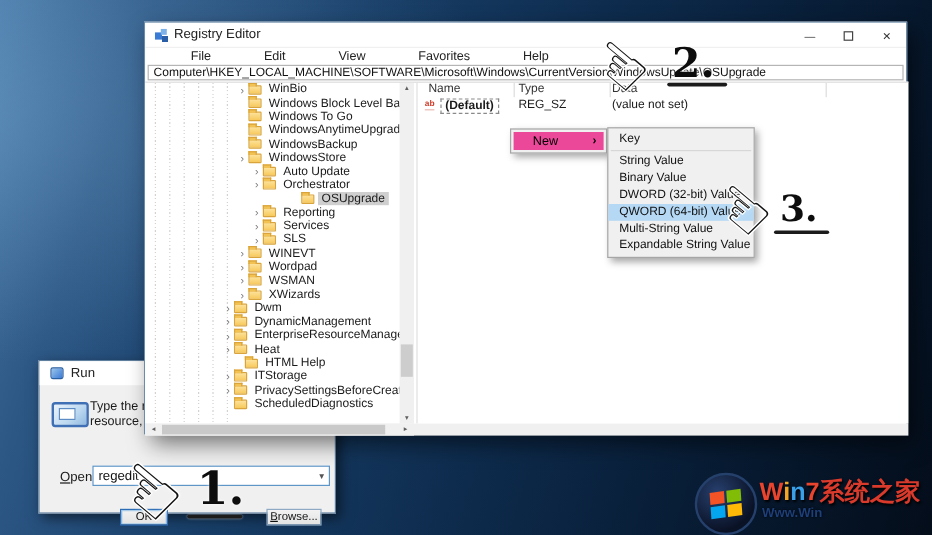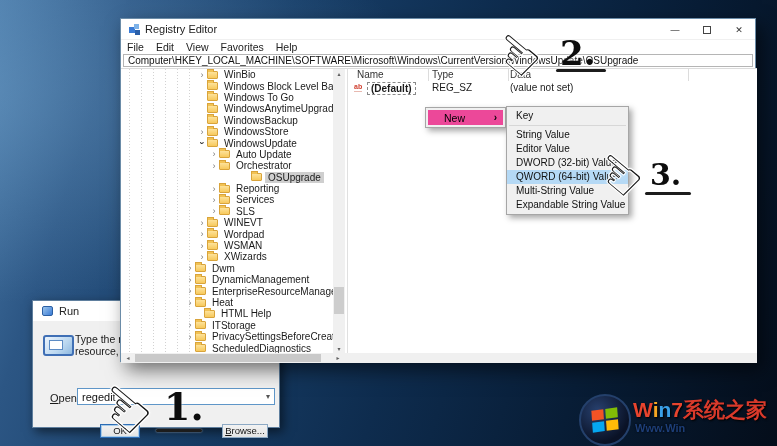--- a/index.html
+++ b/index.html
@@ -48,21 +48,21 @@
   .titlebar { position:absolute; left:0; top:0; width:100%; height:21px; background:#fff;
     display:flex; align-items:center; border-bottom:1px solid #f0f0f0; }
   .titlebar-icon { margin-left:8px; margin-right:5px; display:inline-flex; }
   .title-text { font-size:11px; color:#222; }
   .win-controls { position:absolute; right:0; top:0; height:21px; display:flex; }
   .wc { width:32px; height:21px; display:flex; align-items:center; justify-content:center;
     font-size:9px; color:#333; }
   .maxbox { width:8px; height:8px; border:1px solid #444; }
   .menubar { position:absolute; left:0; top:21px; width:100%; height:14px; background:#fff;
     display:flex; align-items:center; }
-  .mitem { font-size:10.5px; color:#222; padding:0 6px; }
+  .mitem { font-size:10.5px; color:#222; padding:0 6px;margin-left:32px; }
   .addrbar { position:absolute; left:0; top:35px; width:100%; height:14px; background:#fff; }
   .addrbox { position:absolute; left:2px; right:2px; top:0; height:13px; border:1px solid #b5b5b5;
     background:#fff; font-size:10px; color:#111; line-height:11px; padding-left:4px;
     white-space:nowrap; overflow:hidden; }
   .mainarea { position:absolute; left:0; top:49px; width:636px; height:285px; background:#fff;
     border-top:1px solid #dcdcdc; overflow:hidden; }
 
   
   .treepane { position:absolute; left:0; top:0; width:212px; height:285px; overflow:hidden; background:#fff;
     background-image:
@@ -241,25 +241,20 @@
           <div class="trow" style="padding-left: 76px;">
             <span class="exp"></span>
             <span class="folder"></span>
             <span class="tlabel">WindowsBackup</span>
           </div>
           <div class="trow" style="padding-left: 76px;">
             <span class="exp">›</span>
             <span class="folder"></span>
             <span class="tlabel">WindowsStore</span>
           </div>
-          <div class="trow" style="padding-left: 76px;">
-            <span class="exp open">›</span>
-            <span class="folder"></span>
-            <span class="tlabel">WindowsUpdate</span>
-          </div>
           <div class="trow" style="padding-left: 88px;">
             <span class="exp">›</span>
             <span class="folder"></span>
             <span class="tlabel">Auto Update</span>
           </div>
           <div class="trow" style="padding-left: 88px;">
             <span class="exp">›</span>
             <span class="folder"></span>
             <span class="tlabel">Orchestrator</span>
           </div>
@@ -379,21 +374,21 @@
     <div class="menu1-row">
       <span class="mlabel">New</span>
       <span class="marrow">›</span>
     </div>
   </div>
 
   <div class="menu2" id="submenu">
       <div class="smitem">Key</div>
       <div class="msep"></div>
       <div class="smitem">String Value</div>
-      <div class="smitem">Editor Value</div>
+      <div class="smitem">Binary Value</div>
       <div class="smitem">DWORD (32-bit) Value</div>
       <div class="smitem hl">QWORD (64-bit) Value</div>
       <div class="smitem">Multi-String Value</div>
       <div class="smitem">Expandable String Value</div>
     </div>
 
   <div class="hand hand1">☜</div>
   <div class="num num1">1.</div>
   <div class="uline uline1"></div>
   <div class="hand hand2">☜</div>

